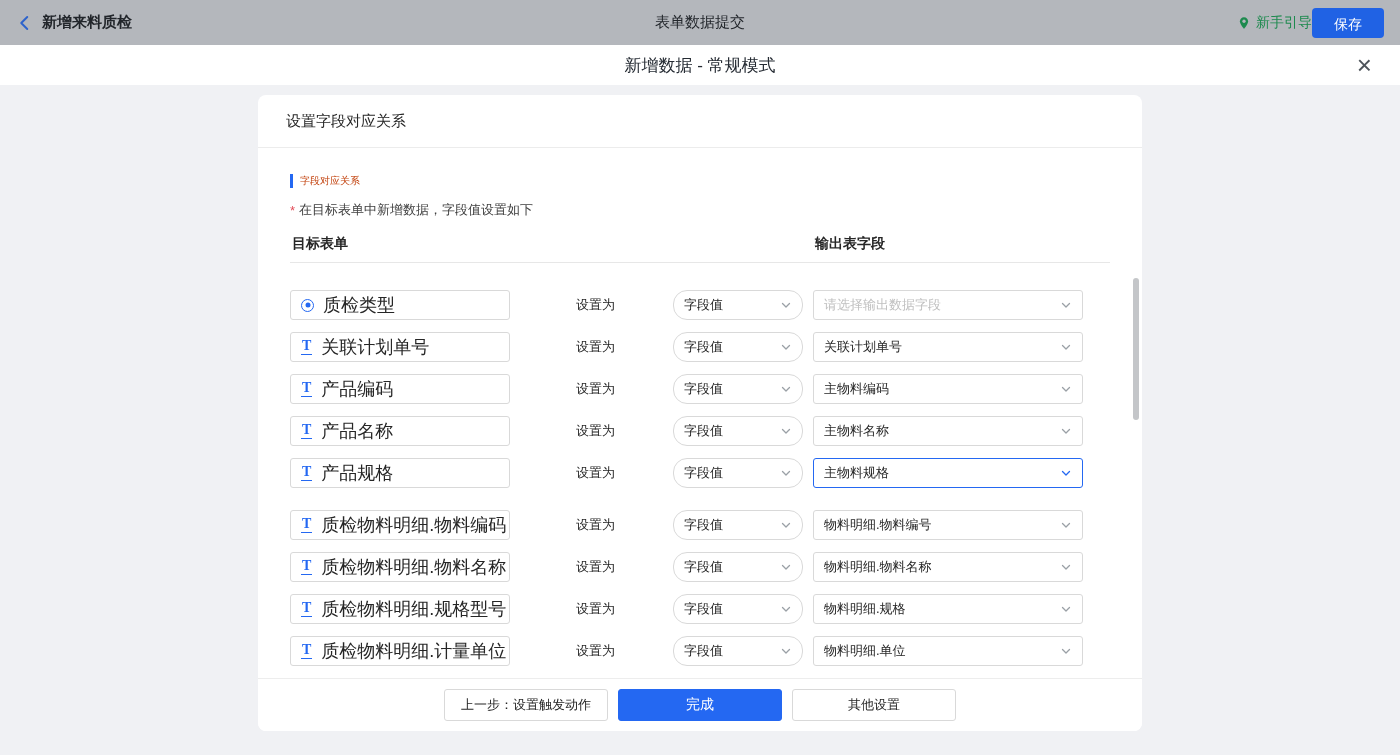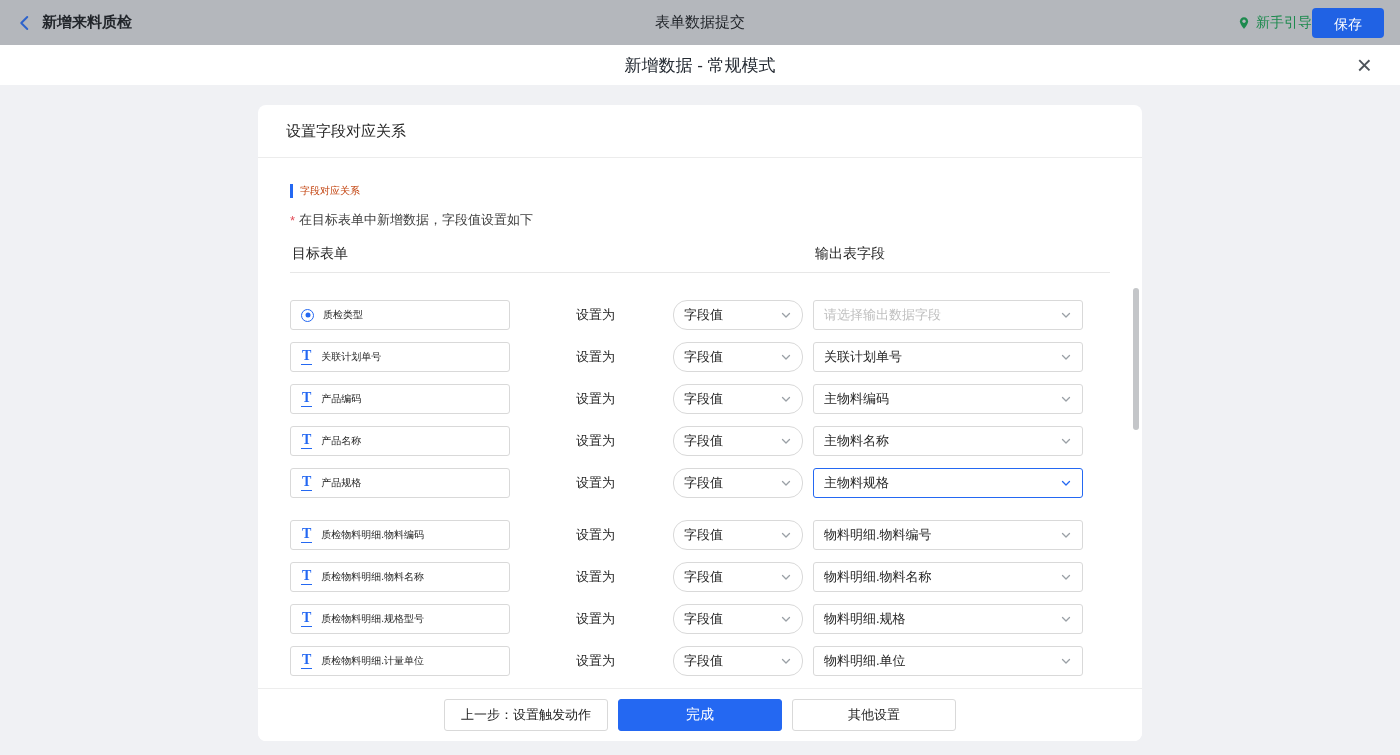--- a/index.html
+++ b/index.html
@@ -34,42 +34,42 @@
     height:40px; background:#fff; position:relative;
     display:flex; align-items:center; justify-content:center;
   }
   .modal-title { font-size:17px; color:#252b33; }
   .close {
     position:absolute; right:28px; top:50%; transform:translateY(-50%);
     font-size:26px; color:#4e545b; cursor:pointer; line-height:1;
   }
 
   
-  .content { height:476px; box-sizing:border-box; padding-top:20px; }
+  .content { height:476px; box-sizing:border-box; padding-top:10px; }
   .card {
     width:884px; height:636px; margin:0 auto; background:#fff;
     border-radius:8px; display:flex; flex-direction:column; overflow:hidden;
   }
   .card-header {
     flex:none; height:53px; box-sizing:border-box; display:flex; align-items:center;
     padding:0 28px; font-size:15px; color:#262626; border-bottom:1px solid #ececec;
   }
   .card-body {
     flex:1; position:relative; padding:26px 32px 0;
     box-sizing:border-box; overflow:hidden;
   }
 
   .section-title { display:flex; align-items:center; gap:7px; }
   .section-title .bar { width:3px; height:14px; background:var(--primary); }
   .section-title .txt { font-size:10px; font-weight:400; color:#c2410c; }
 
   .desc { margin-top:13px; font-size:13px; color:#404040; display:flex; align-items:center; gap:4px; }
   .req { color:#e34d59; font-size:13px; }
 
-  .col-headers { margin-top:16px; height:18px; position:relative; font-size:14px; color:#262626; font-weight:400; }
+  .col-headers { margin-top:16px; height:18px; position:relative; font-size:14px; color:#262626; font-weight:700; }
   .col-target { position:absolute; left:2px; }
   .col-output { position:absolute; left:525px; }
 
   .divider { margin-top:9px; border-bottom:1px solid #e7e7e7; }
 
   .rows { margin-top:27px; }
   .map-row { display:flex; align-items:center; height:30px; margin-bottom:12px; }
   .map-row.gap-before { margin-top:22px; }
 
   .field-box {
@@ -85,21 +85,21 @@
   .radio-icon {
     display:none; width:13px; height:13px; border:1px solid var(--primary);
     border-radius:50%; position:relative; box-sizing:border-box; flex:none;
   }
   .radio-icon::after {
     content:""; position:absolute; left:50%; top:50%; transform:translate(-50%,-50%);
     width:5px; height:5px; border-radius:50%; background:var(--primary);
   }
   .map-row.icon-text .t-icon { display:inline-block; }
   .map-row.icon-radio .radio-icon { display:inline-block; }
-  .field-label { font-size:10px; color:#262626; white-space:nowrap; }
+  .field-label { font-size:18px; color:#262626; white-space:nowrap; }
 
   .set-as { margin-left:66px; width:42px; flex:none; font-size:13px; color:#262626; white-space:nowrap; }
 
   .select {
     height:30px; box-sizing:border-box; border:1px solid #d9d9d9; border-radius:3px;
     background:#fff; display:flex; align-items:center; justify-content:space-between;
     padding:0 10px; font-size:13px; color:#262626; cursor:pointer;
   }
   .select .select-value { white-space:nowrap; overflow:hidden; }
   .mode-select { width:130px; margin-left:55px; flex:none;border-radius:14px; }

